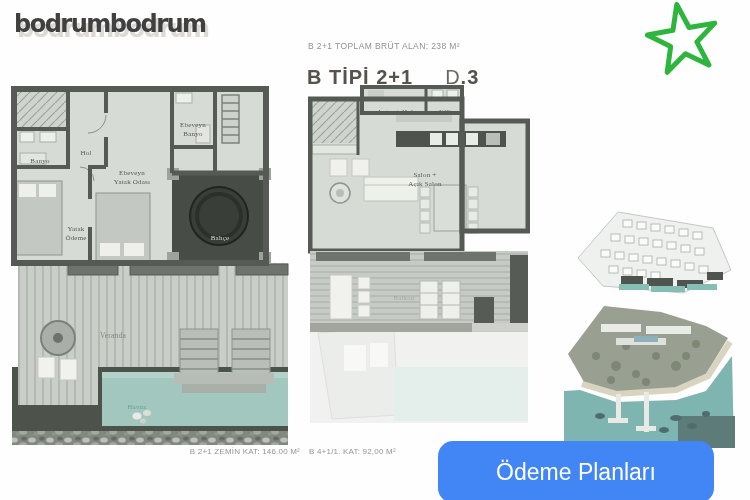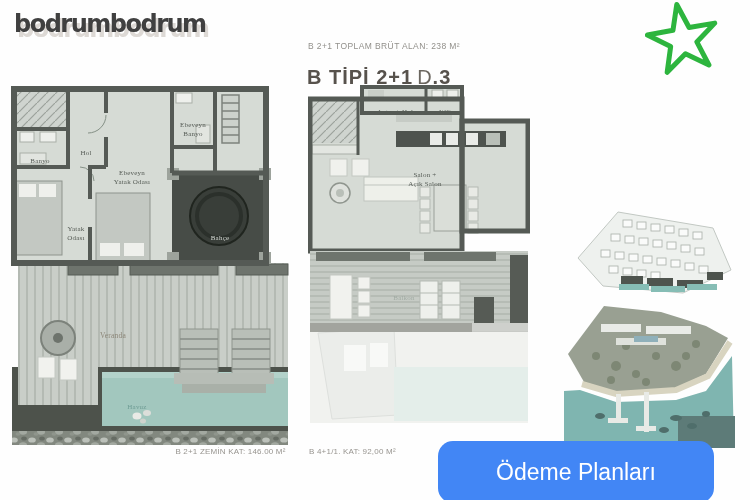--- a/index.html
+++ b/index.html
@@ -4,41 +4,41 @@
 <style>
   html,body{margin:0;padding:0;}
   body{width:750px;height:500px;overflow:hidden;background:#fefefe;position:relative;
        font-family:"Liberation Sans",sans-serif;}
   .abs{position:absolute;}
 
   
   .logo{left:14px;top:10px;font-family:"DejaVu Sans",sans-serif;font-weight:700;
         font-size:24px;color:#404040;letter-spacing:-1.5px;
         text-shadow:3px 5px 0 #ddd9d5;cursor:pointer;}
-  .title-row{left:307px;top:20px;display:flex;align-items:baseline;gap:4px;}
+  .title-row{left:307px;top:20px;display:flex;align-items:baseline;gap:32px;}
   .title{font-size:20px;font-weight:700;color:#57524c;letter-spacing:1px;
          font-family:"Liberation Sans",sans-serif;}
   .unit{font-size:20px;color:#57524c;letter-spacing:1px;margin-top:46px;}
   .unit .u-pre{font-weight:400;color:#6b665f;}
   .unit .u-num{font-weight:700;}
   .subtitle{left:308px;top:41px;font-size:8.5px;color:#92908b;letter-spacing:.4px;}
 
   
   .plan{overflow:visible;}
   .plan-ground{left:10px;top:85px;width:280px;height:360px;}
   .plan-first{left:308px;top:85px;width:222px;height:360px;}
   .room-label{position:absolute;transform:translate(-50%,-50%);
       font-family:Liberation Serif, serif;font-size:7px;color:#565c56;
       text-align:center;white-space:pre-line;line-height:1.3;letter-spacing:.2px;margin-top:13px;}
   .lbl-bahce{color:#d9ddd8;}
   .lbl-veranda{color:#8c8678;font-size:7.5px;}
   .lbl-havuz{color:#6f9d95;}
   .lbl-balkon{color:#9ba69e;opacity:.85;}
   .caption{font-size:8px;color:#97948f;letter-spacing:.2px;}
-  .cap-ground{left:148px;top:447px;width:165px;text-align:center;}
+  .cap-ground{left:135px;top:447px;width:165px;text-align:right;}
   .cap-first{left:309px;top:447px;}
 
   
   .thumb{cursor:pointer;}
   .site-plan{left:563px;top:198px;width:178px;height:102px;}
   .aerial{left:556px;top:296px;width:184px;height:154px;}
   .star{left:645px;top:0px;width:96px;height:80px;cursor:pointer;}
 
   
   .cta{left:438px;top:441px;width:276px;height:62px;border-radius:15px;
@@ -155,21 +155,21 @@
     </g>
   </svg>
 
   <span class="room-label" style="left:30px;top:64px">Banyo</span>
   <span class="room-label" style="left:76px;top:56px">Hol</span>
   <span class="room-label" style="left:183px;top:32px">Ebeveyn
 Banyo</span>
   <span class="room-label" style="left:122px;top:80px">Ebeveyn
 Yatak Odası</span>
   <span class="room-label" style="left:66px;top:136px">Yatak
-Odası</span>
+Ödeme</span>
   <span class="room-label lbl-bahce" style="left:210px;top:141px">Bahçe</span>
   <span class="room-label lbl-veranda" style="left:103px;top:238px">Veranda</span>
   <span class="room-label lbl-havuz" style="left:127px;top:310px">Havuz</span>
 </figure>
 <div class="abs caption cap-ground">B 2+1 ZEMİN KAT: 146.00 M²</div>
 
 <figure class="abs plan plan-first" style="margin:0">
   <svg width="222" height="360" viewBox="0 0 222 360">
     <g>
       <rect x="54" y="2" width="100" height="26" fill="#d6dbd5"></rect>

